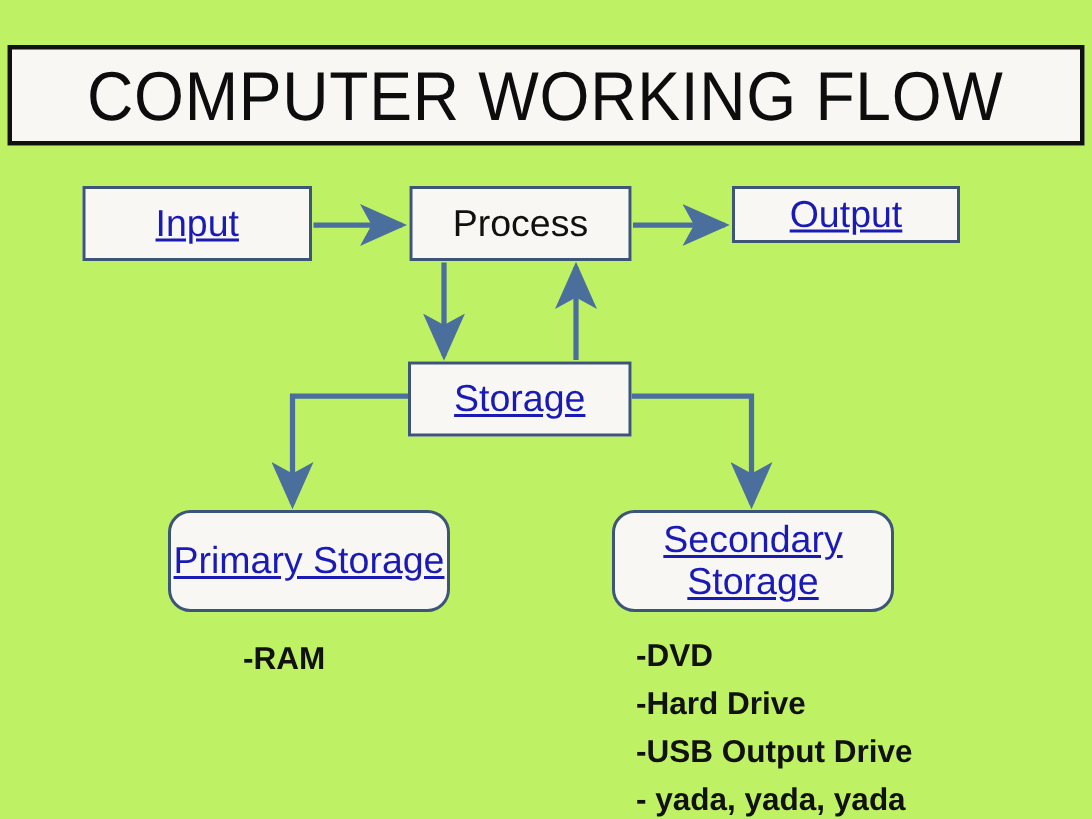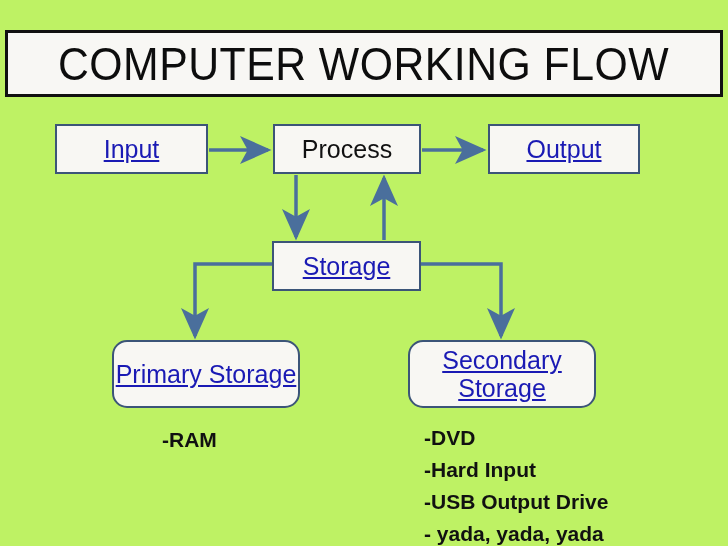--- a/index.html
+++ b/index.html
@@ -62,21 +62,21 @@
   .node .label.plain {
     color: #111111;
     text-decoration: none;
   }
   .node.rounded {
     border-radius: 15px;
   }
 
   #box-input    { left: 55px;  top: 124px; width: 153px; height: 50px; }
   #box-process  { left: 273px; top: 124px; width: 148px; height: 50px; justify-content: center; }
-  #box-output   { left: 488px; top: 124px; width: 152px; height: 50px; }
+  #box-output   { left: 488px; top: 124px; width: 152px; height: 38px; }
   #box-storage  { left: 272px; top: 241px; width: 149px; height: 50px; }
   #box-primary  { left: 112px; top: 340px; width: 188px; height: 68px; }
   #box-secondary{ left: 408px; top: 340px; width: 188px; height: 68px; }
 
   
   #connectors {
     position: absolute;
     left: 0;
     top: 0;
     width: 728px;
@@ -153,18 +153,18 @@
       <span>Storage</span>
     </span>
   </div>
 
   <div class="bullet-list" id="list-primary">
     <div>-RAM</div>
   </div>
 
   <div class="bullet-list" id="list-secondary">
     <div>-DVD</div>
-    <div>-Hard Input</div>
+    <div>-Hard Drive</div>
     <div>-USB Output Drive</div>
     <div>- yada, yada, yada</div>
   </div>
 
 </div>
 
 </body></html>

